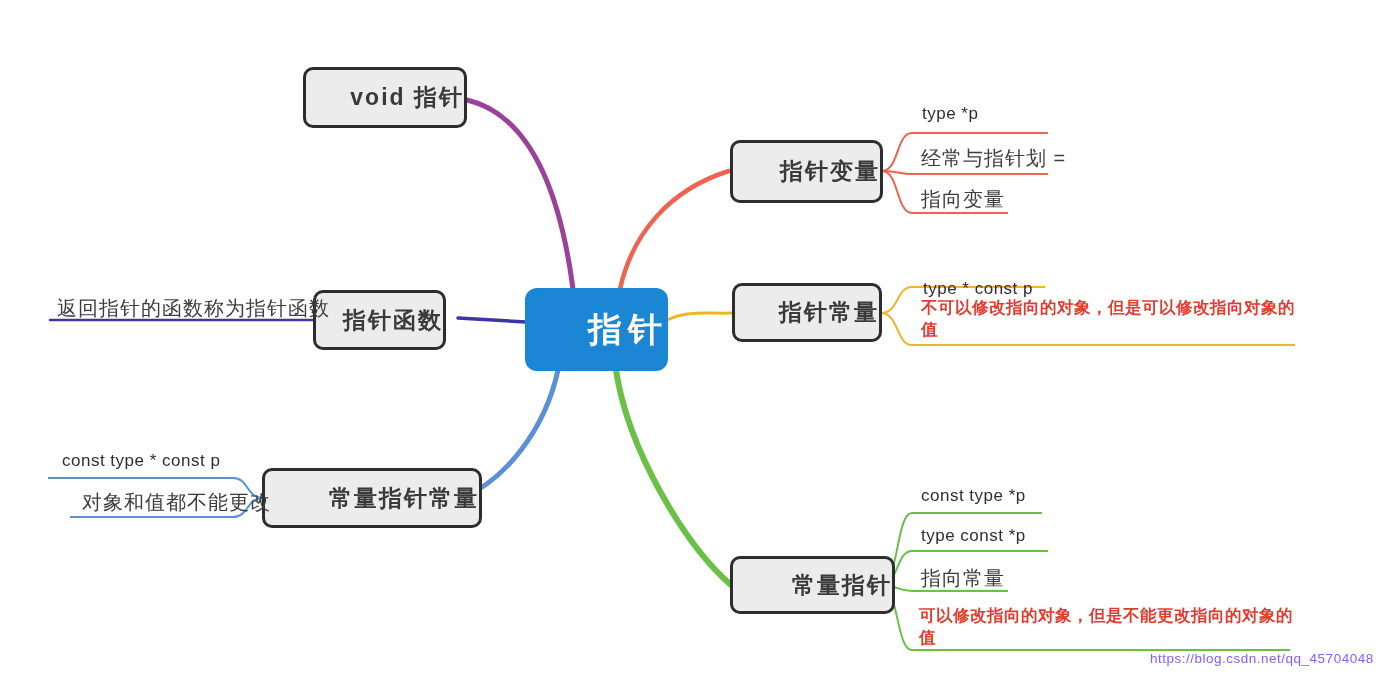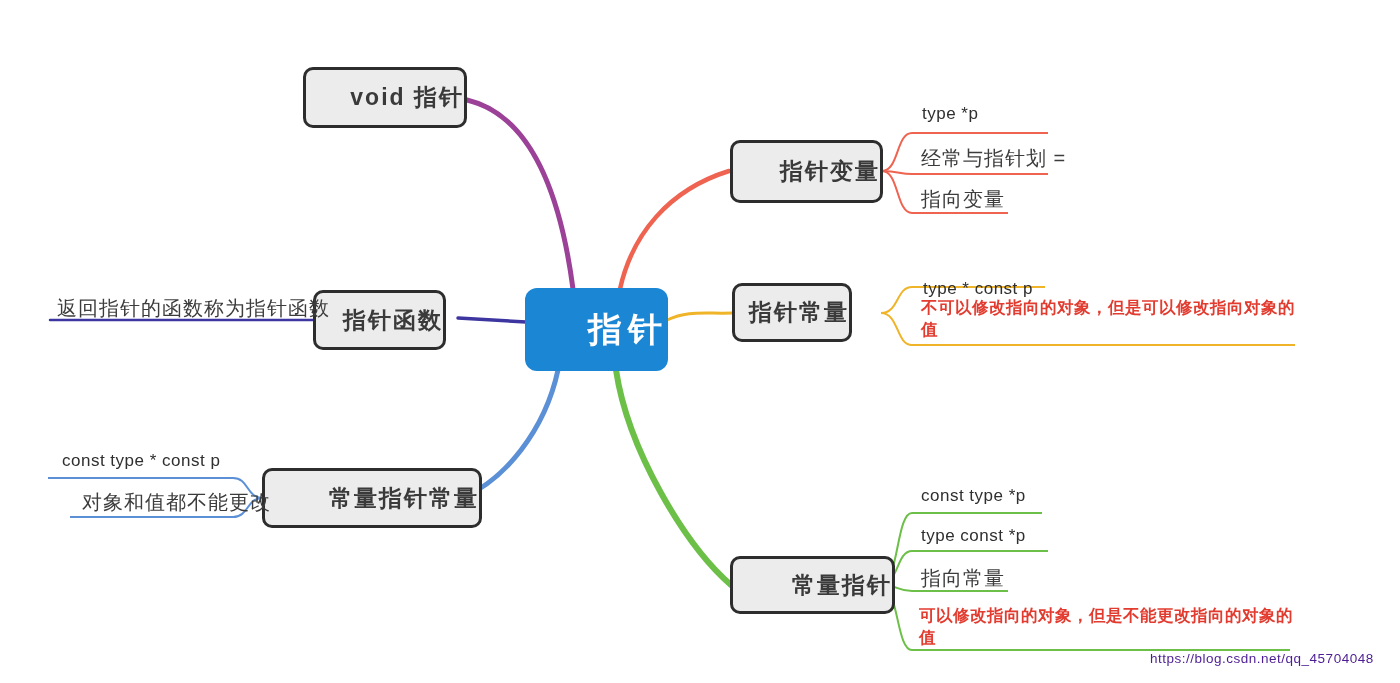--- a/index.html
+++ b/index.html
@@ -65,21 +65,21 @@
     font-weight: 700;
     font-size: 16.5px;
     line-height: 22px;
     white-space: normal;
     width: 388px;
     letter-spacing: 0.5px;
   }
   .watermark {
     position: absolute;
     z-index: 3;
-    color: #4c1d95;
+    color: #8b5cf6;
     font-size: 13.5px;
     letter-spacing: 0.5px;
     white-space: nowrap;
   }
 </style>
 </head>
 <body>
 
 <div id="canvas">
 
@@ -122,21 +122,21 @@
   </div>
 
   <div class="node" style="left:262px; top:468px; width:220px; height:60px;">
     <span>常量指针常量</span>
   </div>
 
   <div class="node" style="left:730px; top:140px; width:153px; height:63px;">
     <span>指针变量</span>
   </div>
 
-  <div class="node" style="left:732px; top:283px; width:120px; height:59px;">
+  <div class="node" style="left:732px; top:283px; width:150px; height:59px;">
     <span>指针常量</span>
   </div>
 
   <div class="node" style="left:730px; top:556px; width:165px; height:58px;">
     <span>常量指针</span>
   </div>
 
   <div class="child-label code-label" style="left:922px; top:104px;">type *p</div>
   <div class="child-label" style="left:921px; top:145px;">经常与指针划 =</div>
   <div class="child-label" style="left:921px; top:186px;">指向变量</div>

